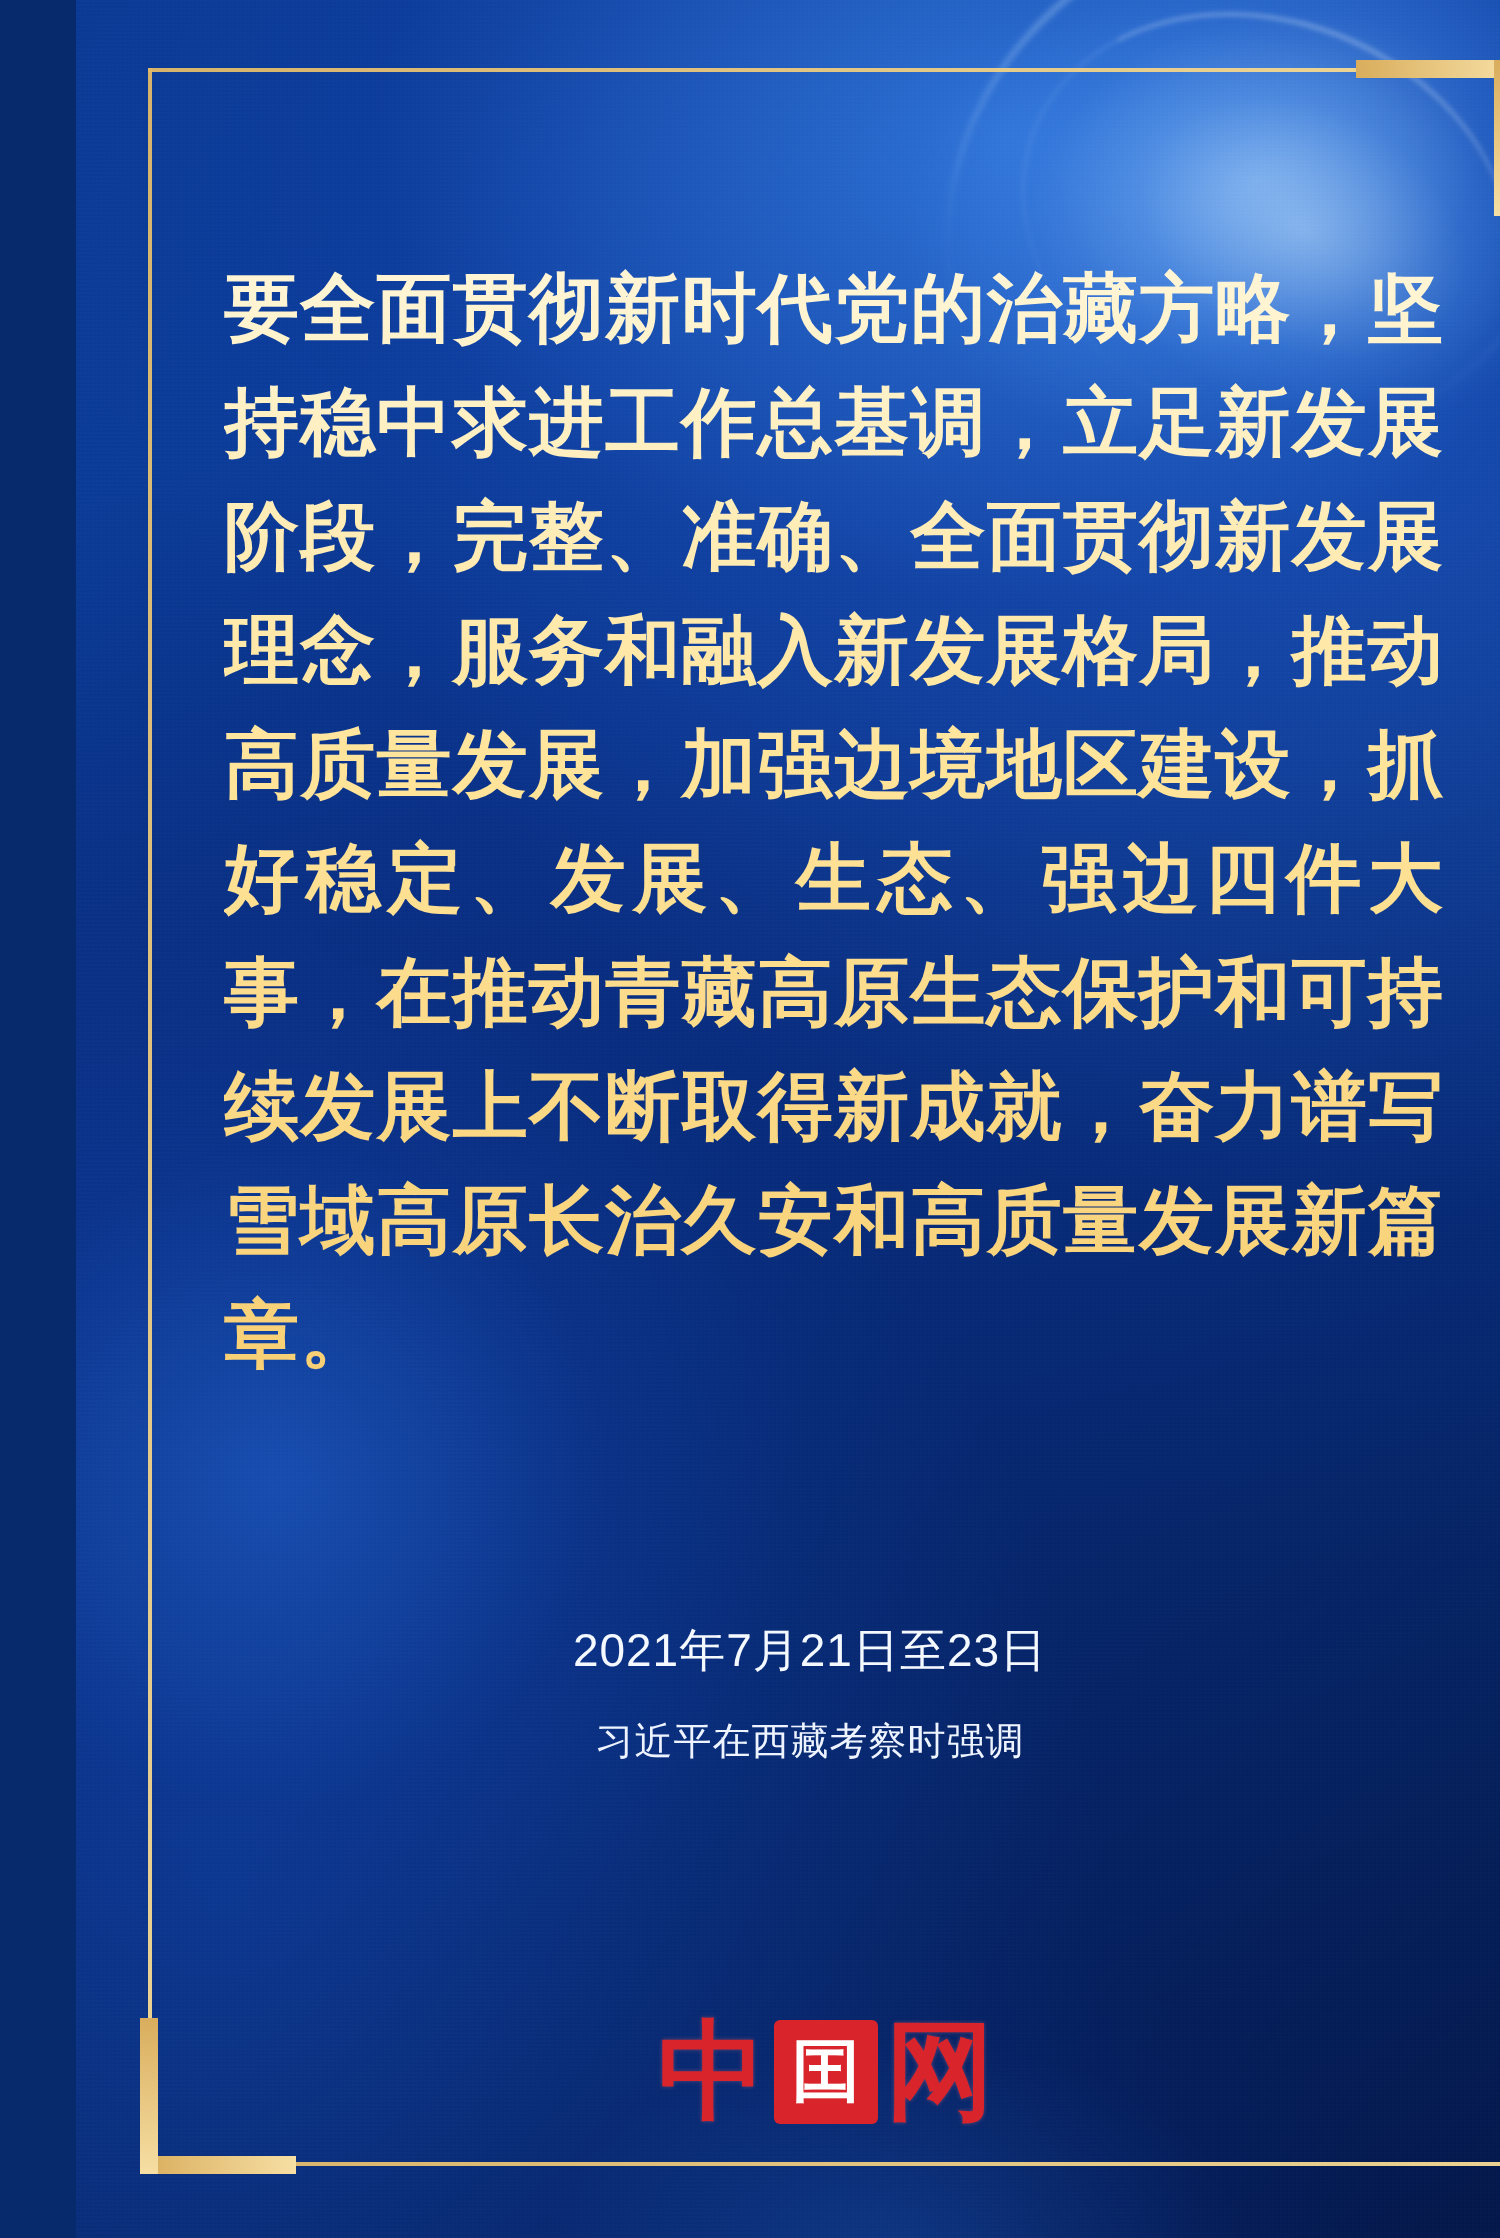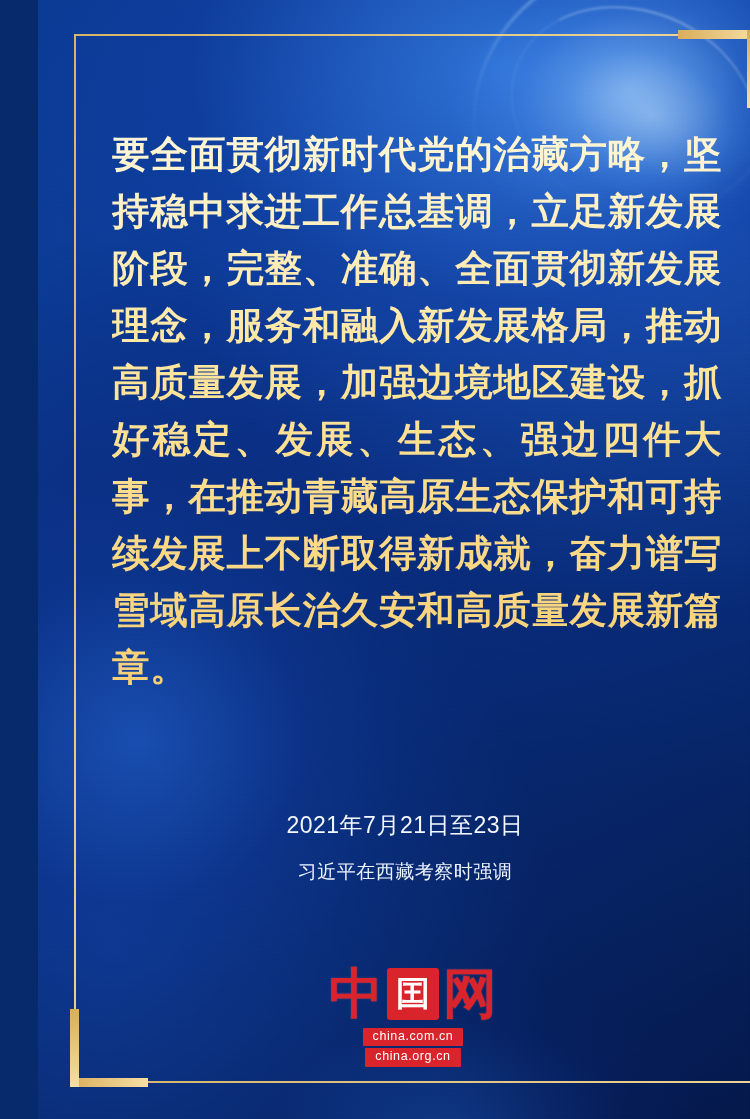--- a/index.html
+++ b/index.html
@@ -264,19 +264,15 @@
     <div class="attrib-date">2021年7月21日至23日</div>
     <div class="attrib-who">习近平在西藏考察时强调</div>
   </div>
 
   <div class="logo">
     <div class="logo-mark">
       <span class="logo-char">中</span>
       <span class="logo-box">囯</span>
       <span class="logo-char">网</span>
     </div>
-    <div class="logo-urls">
-      <span class="logo-url">china.com.cn</span>
-      <span class="logo-url">china.org.cn</span>
-    </div>
   </div>
 
 </div>
 
 </body></html>

